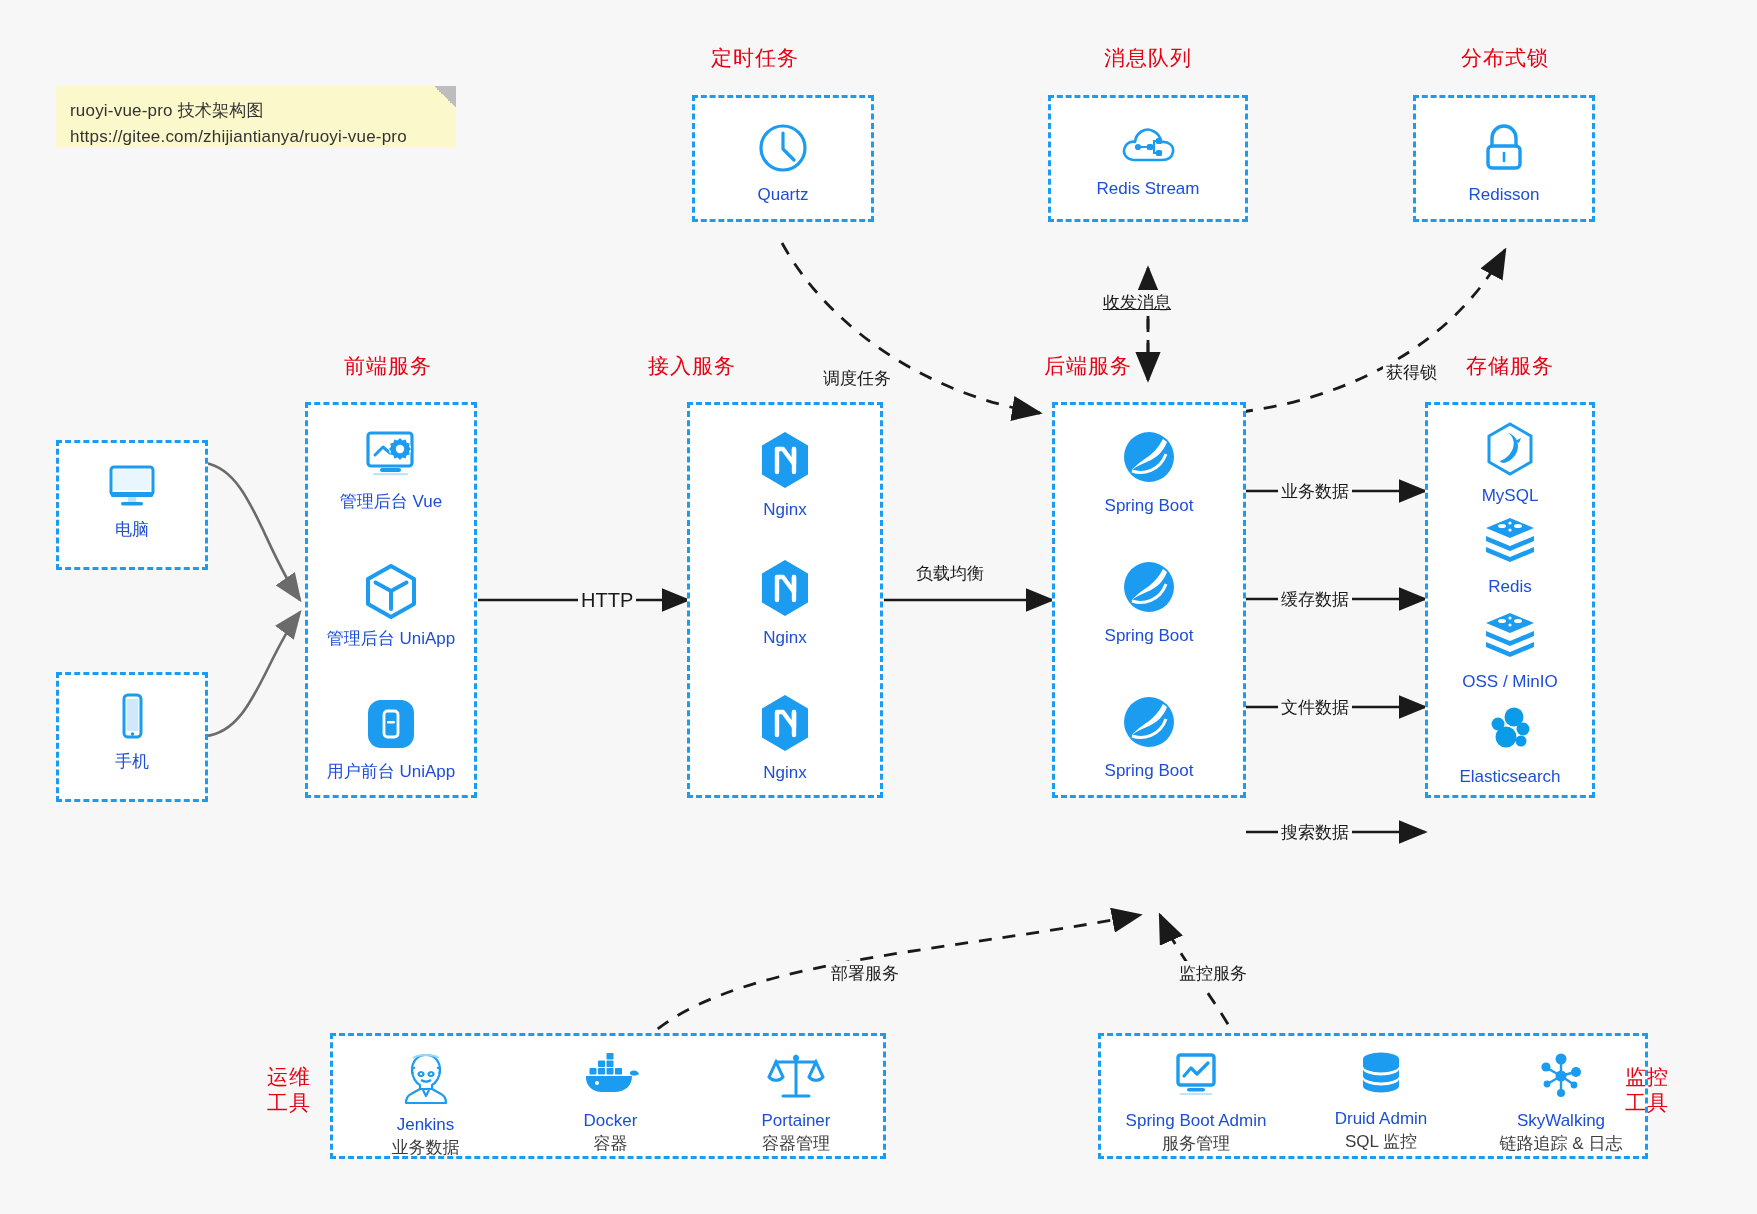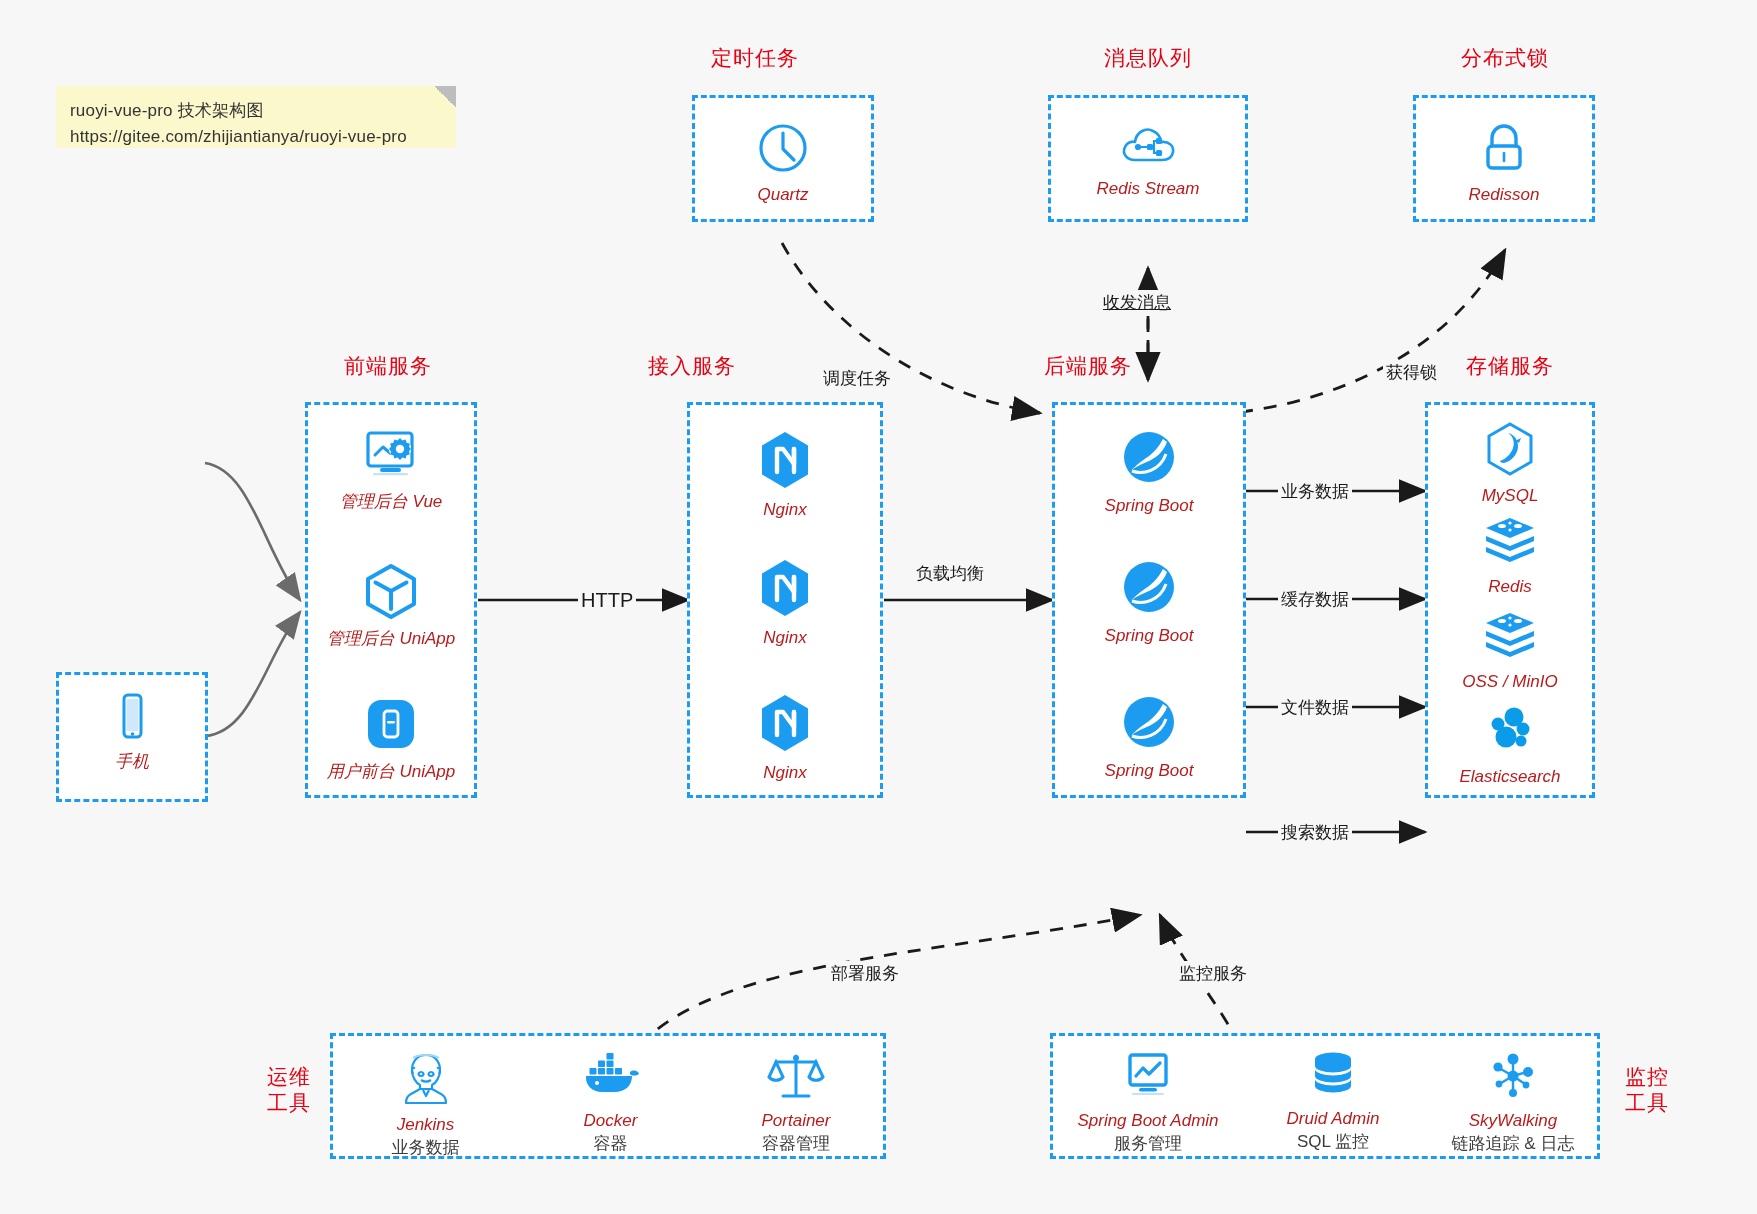--- a/index.html
+++ b/index.html
@@ -33,21 +33,21 @@
   }
   .gtitle{
     position:absolute;color:#e60012;font-weight:normal;font-size:21px;
     white-space:nowrap;text-align:center;letter-spacing:1px;
   }
   .gtitle.side{line-height:1.25;}
 
   
   .cell{position:absolute;text-align:center;width:100%;}
   .cell .cap{
-    font-size:17px;color:#b91c1c;margin-top:4px;line-height:1.35;white-space:nowrap;font-style:italic;
+    font-size:17px;color:#1d4ed8;margin-top:4px;line-height:1.35;white-space:nowrap;
   }
   .cell .cap2{font-size:17px;color:#3c3c3c;line-height:1.35;white-space:nowrap;}
   .ic{display:inline-block;line-height:0;}
 
   
   .elabel{
     position:absolute;font-size:20px;color:#1a1a1a;background:#f7f7f7;
     padding:1px 3px;white-space:nowrap;
   }
   .elabel.cn{font-size:17px;}
@@ -155,20 +155,34 @@
         <svg width="52" height="56" viewBox="0 0 52 56">
           <path d="M14 26 L14 18 A12 12 0 0 1 38 18 L38 26" fill="none" stroke="#1b9cf0" stroke-width="3.4" stroke-linecap="round"></path>
           <rect x="10" y="26" width="32" height="22" rx="4" fill="none" stroke="#1b9cf0" stroke-width="3.4"></rect>
           <path d="M26 33 L26 41" stroke="#1b9cf0" stroke-width="2.6" stroke-linecap="round"></path>
         </svg>
       </span>
       <div class="cap">Redisson</div>
     </div>
   </div>
 
+  <div class="gbox" style="left:56px;top:440px;width:152px;height:130px;">
+    <div class="cell" style="top:16px;">
+      <span class="ic">
+        <svg width="58" height="52" viewBox="0 0 58 52">
+          <rect x="8" y="8" width="42" height="28" rx="3" fill="none" stroke="#1b9cf0" stroke-width="3"></rect>
+          <rect x="11" y="11" width="36" height="20" rx="1.5" fill="#eaf6fe"></rect>
+          <rect x="8" y="33" width="42" height="5" rx="1.5" fill="#1b9cf0"></rect>
+          <rect x="25" y="38" width="8" height="6" fill="#bfe3f8"></rect>
+          <rect x="18" y="43" width="22" height="3.4" rx="1.6" fill="#1b9cf0"></rect>
+        </svg>
+      </span>
+      <div class="cap">电脑</div>
+    </div>
+  </div>
 
   <div class="gbox" style="left:56px;top:672px;width:152px;height:130px;">
     <div class="cell" style="top:16px;">
       <span class="ic">
         <svg width="58" height="52" viewBox="0 0 58 52">
           <rect x="21" y="4" width="17" height="42" rx="4" fill="none" stroke="#1b9cf0" stroke-width="3"></rect>
           <rect x="23.5" y="8" width="12" height="32" rx="1.5" fill="#cfe9fb"></rect>
           <circle cx="29.5" cy="43" r="1.8" fill="#1b9cf0"></circle>
         </svg>
       </span>
@@ -419,21 +433,21 @@
             <path d="M49 12 L42 27 A9 9 0 0 0 56 27 Z" fill="none"></path>
           </g>
           <circle cx="29" cy="8" r="3" fill="#1b9cf0"></circle>
         </svg>
       </span>
       <div class="cap">Portainer</div>
       <div class="cap2">容器管理</div>
     </div>
   </div>
 
-  <div class="gbox" style="left:1050px;top:1033px;width:550px;height:126px;">
+  <div class="gbox" style="left:1098px;top:1033px;width:550px;height:126px;">
 
     <div class="cell" style="top:14px;left:0;width:190px;">
       <span class="ic">
         <svg width="58" height="52" viewBox="0 0 58 52">
           <rect x="11" y="5" width="36" height="30" rx="2.5" fill="none" stroke="#1b9cf0" stroke-width="3.4"></rect>
           <path d="M17 26 L24 18 L30 24 L41 13" fill="none" stroke="#1b9cf0" stroke-width="3.2" stroke-linecap="round" stroke-linejoin="round"></path>
           <rect x="20" y="38" width="18" height="3.6" rx="1.8" fill="#1b9cf0"></rect>
           <rect x="13" y="43" width="32" height="2" rx="1" fill="#bfe3f8"></rect>
         </svg>
       </span>

